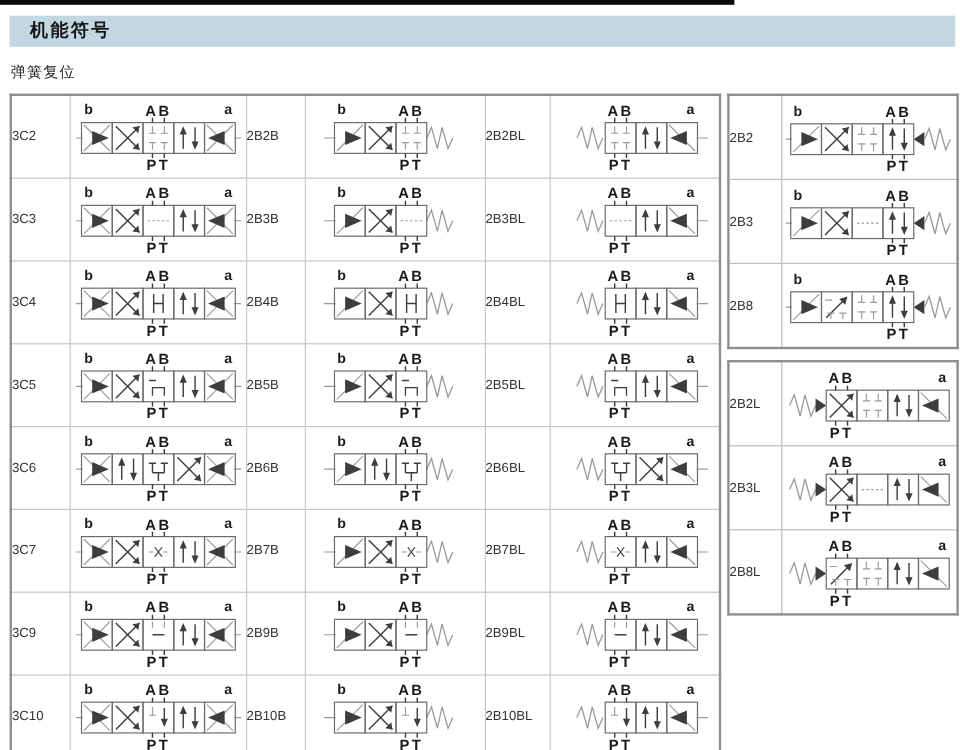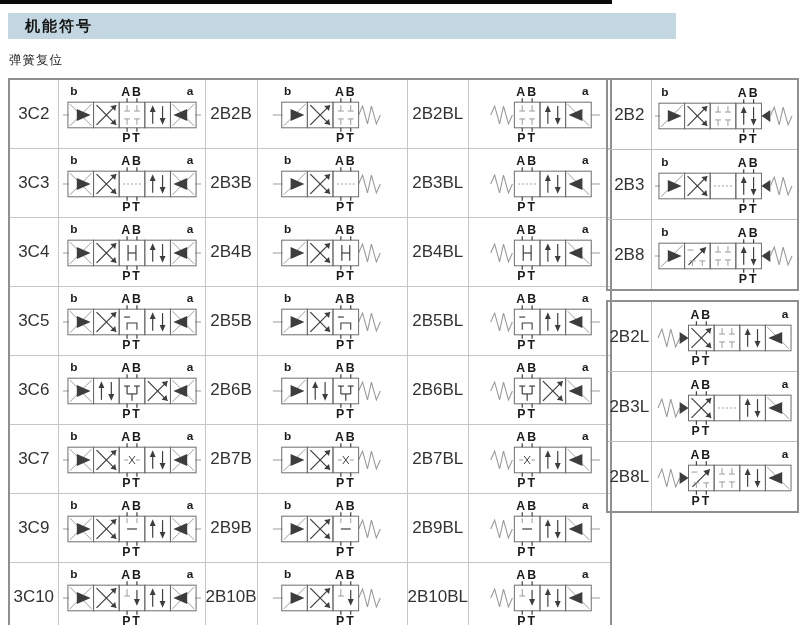--- a/index.html
+++ b/index.html
@@ -1,31 +1,31 @@
 <!DOCTYPE html>
 <html><head>
 <meta charset="utf-8">
 <style>
   html,body{margin:0;padding:0;background:#ffffff;}
   .page{position:relative;width:800px;height:625px;background:#ffffff;overflow:hidden;
         font-family:"Liberation Sans",sans-serif;}
   .top-rule{position:absolute;left:0;top:0;width:612px;height:4px;background:#0a0a0a;}
-  .header-bar{position:absolute;left:8px;top:13px;width:668px;height:26px;}
+  .header-bar{position:absolute;left:8px;top:13px;width:788px;height:26px;}
   .header-bar .title{display:block;margin-left:17px;line-height:26px;font-size:15px;
         font-weight:bold;color:#151515;letter-spacing:2px;}
   .subtitle{position:absolute;left:9px;top:52px;font-size:12.5px;color:#222;letter-spacing:1px;text-align:right;}
   table{border-collapse:collapse;table-layout:fixed;}
   .main-table{position:absolute;left:8px;top:78px;}
   .main-table td{border:1px solid #c6c6c6;padding:0;height:68px;vertical-align:middle;}
   .main-table{border:2px solid #8f8f8f;}
   .panel{position:absolute;border:2px solid #8f8f8f;}
   .panel-top{left:606px;top:78px;}
   .panel-bottom{left:606px;top:300px;}
   .panel td{border:1px solid #bdbdbd;padding:0;height:69px;vertical-align:middle;}
-  td.code{text-align:center;font-size:17px;color:#333;margin-top:47px;}
+  td.code{font-size:11px;color:#333;margin-top:47px;}
   td.sym{text-align:center;}
   td.sym svg{display:block;margin:0 auto;}
 </style>
 </head>
 <body>
 
 <div class="page">
   <div class="top-rule" style="background: rgb(10, 10, 10);"></div>
   <div class="header-bar" style="background: rgb(194, 215, 226);">
     <span class="title">机能符号</span>

